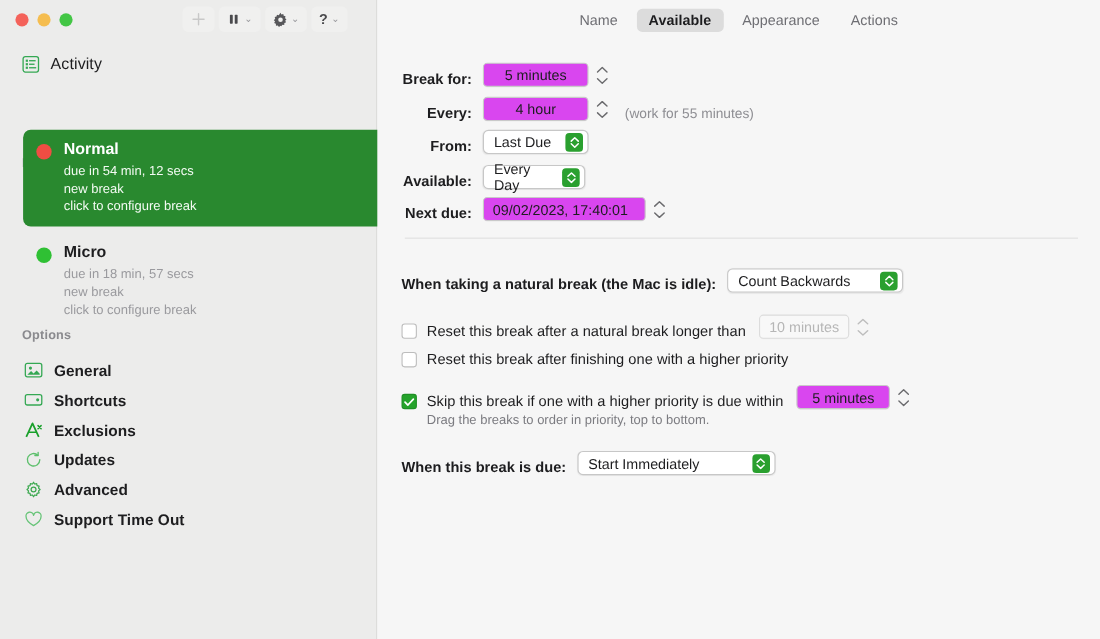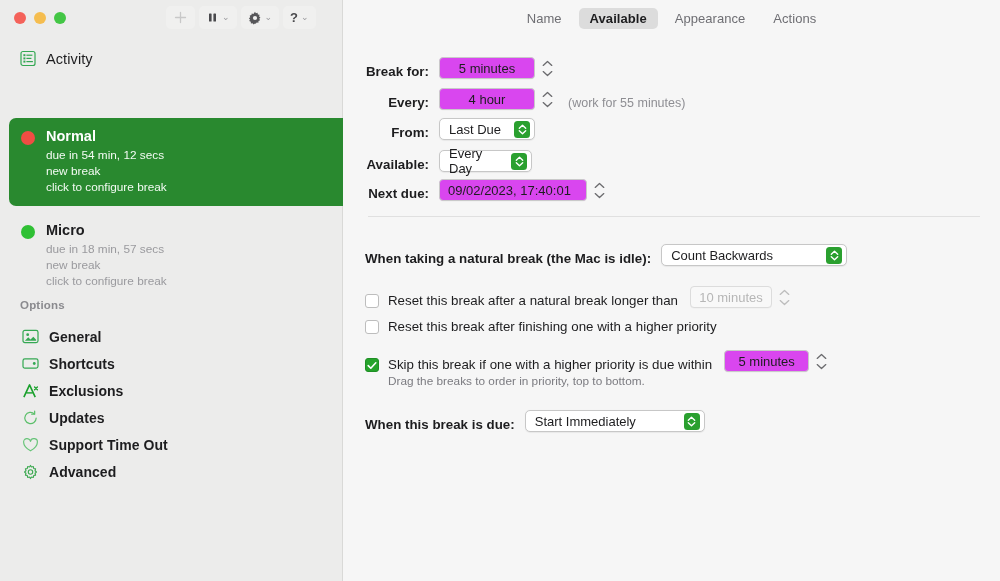--- a/index.html
+++ b/index.html
@@ -50,21 +50,21 @@
     position: absolute;
     left: 20px;
     font-size: 11.5px;
     color: #8a8a8e;
     font-weight: 600;
     letter-spacing: 0.2px;
   }
   #breaks-header  { top: 97px; margin-top: 46px; }
   #options-header { top: 299px; }
 
-  .break-list { position: absolute; top: 118px; left: 0; width: 397px; }
+  .break-list { position: absolute; top: 118px; left: 12px; width: 397px; }
   .break-item {
     margin: 0 9px 6px 9px;
     padding: 9px 12px 11px 12px;
     border-radius: 7px;
     display: flex; gap: 11px;
     align-items: flex-start;
   }
   .break-item.selected { background: #29892f; }
   .break-dot {
     width: 14px; height: 14px; border-radius: 50%;
@@ -325,35 +325,35 @@
           <svg width="17" height="16" viewBox="0 0 18 16">
             <path d="M15 8a6 6 0 1 1-1.9-4.4" fill="none" stroke="#5cbf6b" stroke-width="1.3" stroke-linecap="round"></path>
             <path d="M13.4 0.8v3.1h-3.1" fill="none" stroke="#5cbf6b" stroke-width="1.3" stroke-linecap="round" stroke-linejoin="round"></path>
           </svg>
         </span>
         <span class="option-label">Updates</span>
       </div>
 
       <div class="option-item">
         <span class="ico">
-          <svg width="17" height="16" viewBox="0 0 18 16">
-            <path d="M9 14.2S1.8 9.9 1.8 5.6A3.6 3.6 0 0 1 9 4.2a3.6 3.6 0 0 1 7.2 1.4c0 4.3-7.2 8.6-7.2 8.6z" fill="none" stroke="#67c478" stroke-width="1.25" stroke-linejoin="round"></path>
-          </svg>
-        </span>
-        <span class="option-label">Support Time Out</span>
-      </div>
-
-      <div class="option-item">
-        <span class="ico">
           <svg width="17" height="16" viewBox="0 0 18 18">
             <path fill="none" stroke="#3ba84f" stroke-width="1.25" stroke-linejoin="round" d="M9 1.6l1.1 1.8 2.1-.5.4 2.1 2.1.5-.6 2.1 1.6 1.4-1.6 1.4.6 2.1-2.1.5-.4 2.1-2.1-.5L9 16.4l-1.1-1.8-2.1.5-.4-2.1-2.1-.5.6-2.1L2.3 9l1.6-1.4-.6-2.1 2.1-.5.4-2.1 2.1.5z"></path>
             <circle cx="9" cy="9" r="2.5" fill="none" stroke="#3ba84f" stroke-width="1.25"></circle>
           </svg>
         </span>
         <span class="option-label">Advanced</span>
+      </div>
+
+      <div class="option-item">
+        <span class="ico">
+          <svg width="17" height="16" viewBox="0 0 18 16">
+            <path d="M9 14.2S1.8 9.9 1.8 5.6A3.6 3.6 0 0 1 9 4.2a3.6 3.6 0 0 1 7.2 1.4c0 4.3-7.2 8.6-7.2 8.6z" fill="none" stroke="#67c478" stroke-width="1.25" stroke-linejoin="round"></path>
+          </svg>
+        </span>
+        <span class="option-label">Support Time Out</span>
       </div>
 
     </div>
   </div>
 
   <div id="main">
 
     <div class="tabbar">
       <span class="tab">Name</span>
       <span class="tab active">Available</span>
@@ -424,21 +424,21 @@
           <svg width="11" height="7" viewBox="0 0 11 7">
               <path d="M1.2 1.6L5.5 5.6l4.3-4" fill="none" stroke="#6b6b6e" stroke-width="1.3" stroke-linecap="round" stroke-linejoin="round"></path>
             </svg>
         </span>
       </div>
 
       <div class="hr"></div>
 
       <div class="row" style="top:244px; left:22px;">
         <span class="field-label" style="font-weight:600;">When taking a natural break (the Mac is idle):</span>
-        <span class="popup" style="width:186px; margin-left:10px;">
+        <span class="popup" style="width:160px; margin-left:10px;">
           <span>Count Backwards</span>
           <span class="popup-arrow">
             <svg width="9" height="11" viewBox="0 0 9 11">
               <path d="M1.3 4.3L4.5 1.2l3.2 3.1M1.3 6.7l3.2 3.1 3.2-3.1" fill="none" stroke="#ffffff" stroke-width="1.35" stroke-linecap="round" stroke-linejoin="round"></path>
             </svg>
           </span>
         </span>
       </div>
 
       <div class="row" style="top:286px; left:22px;">

